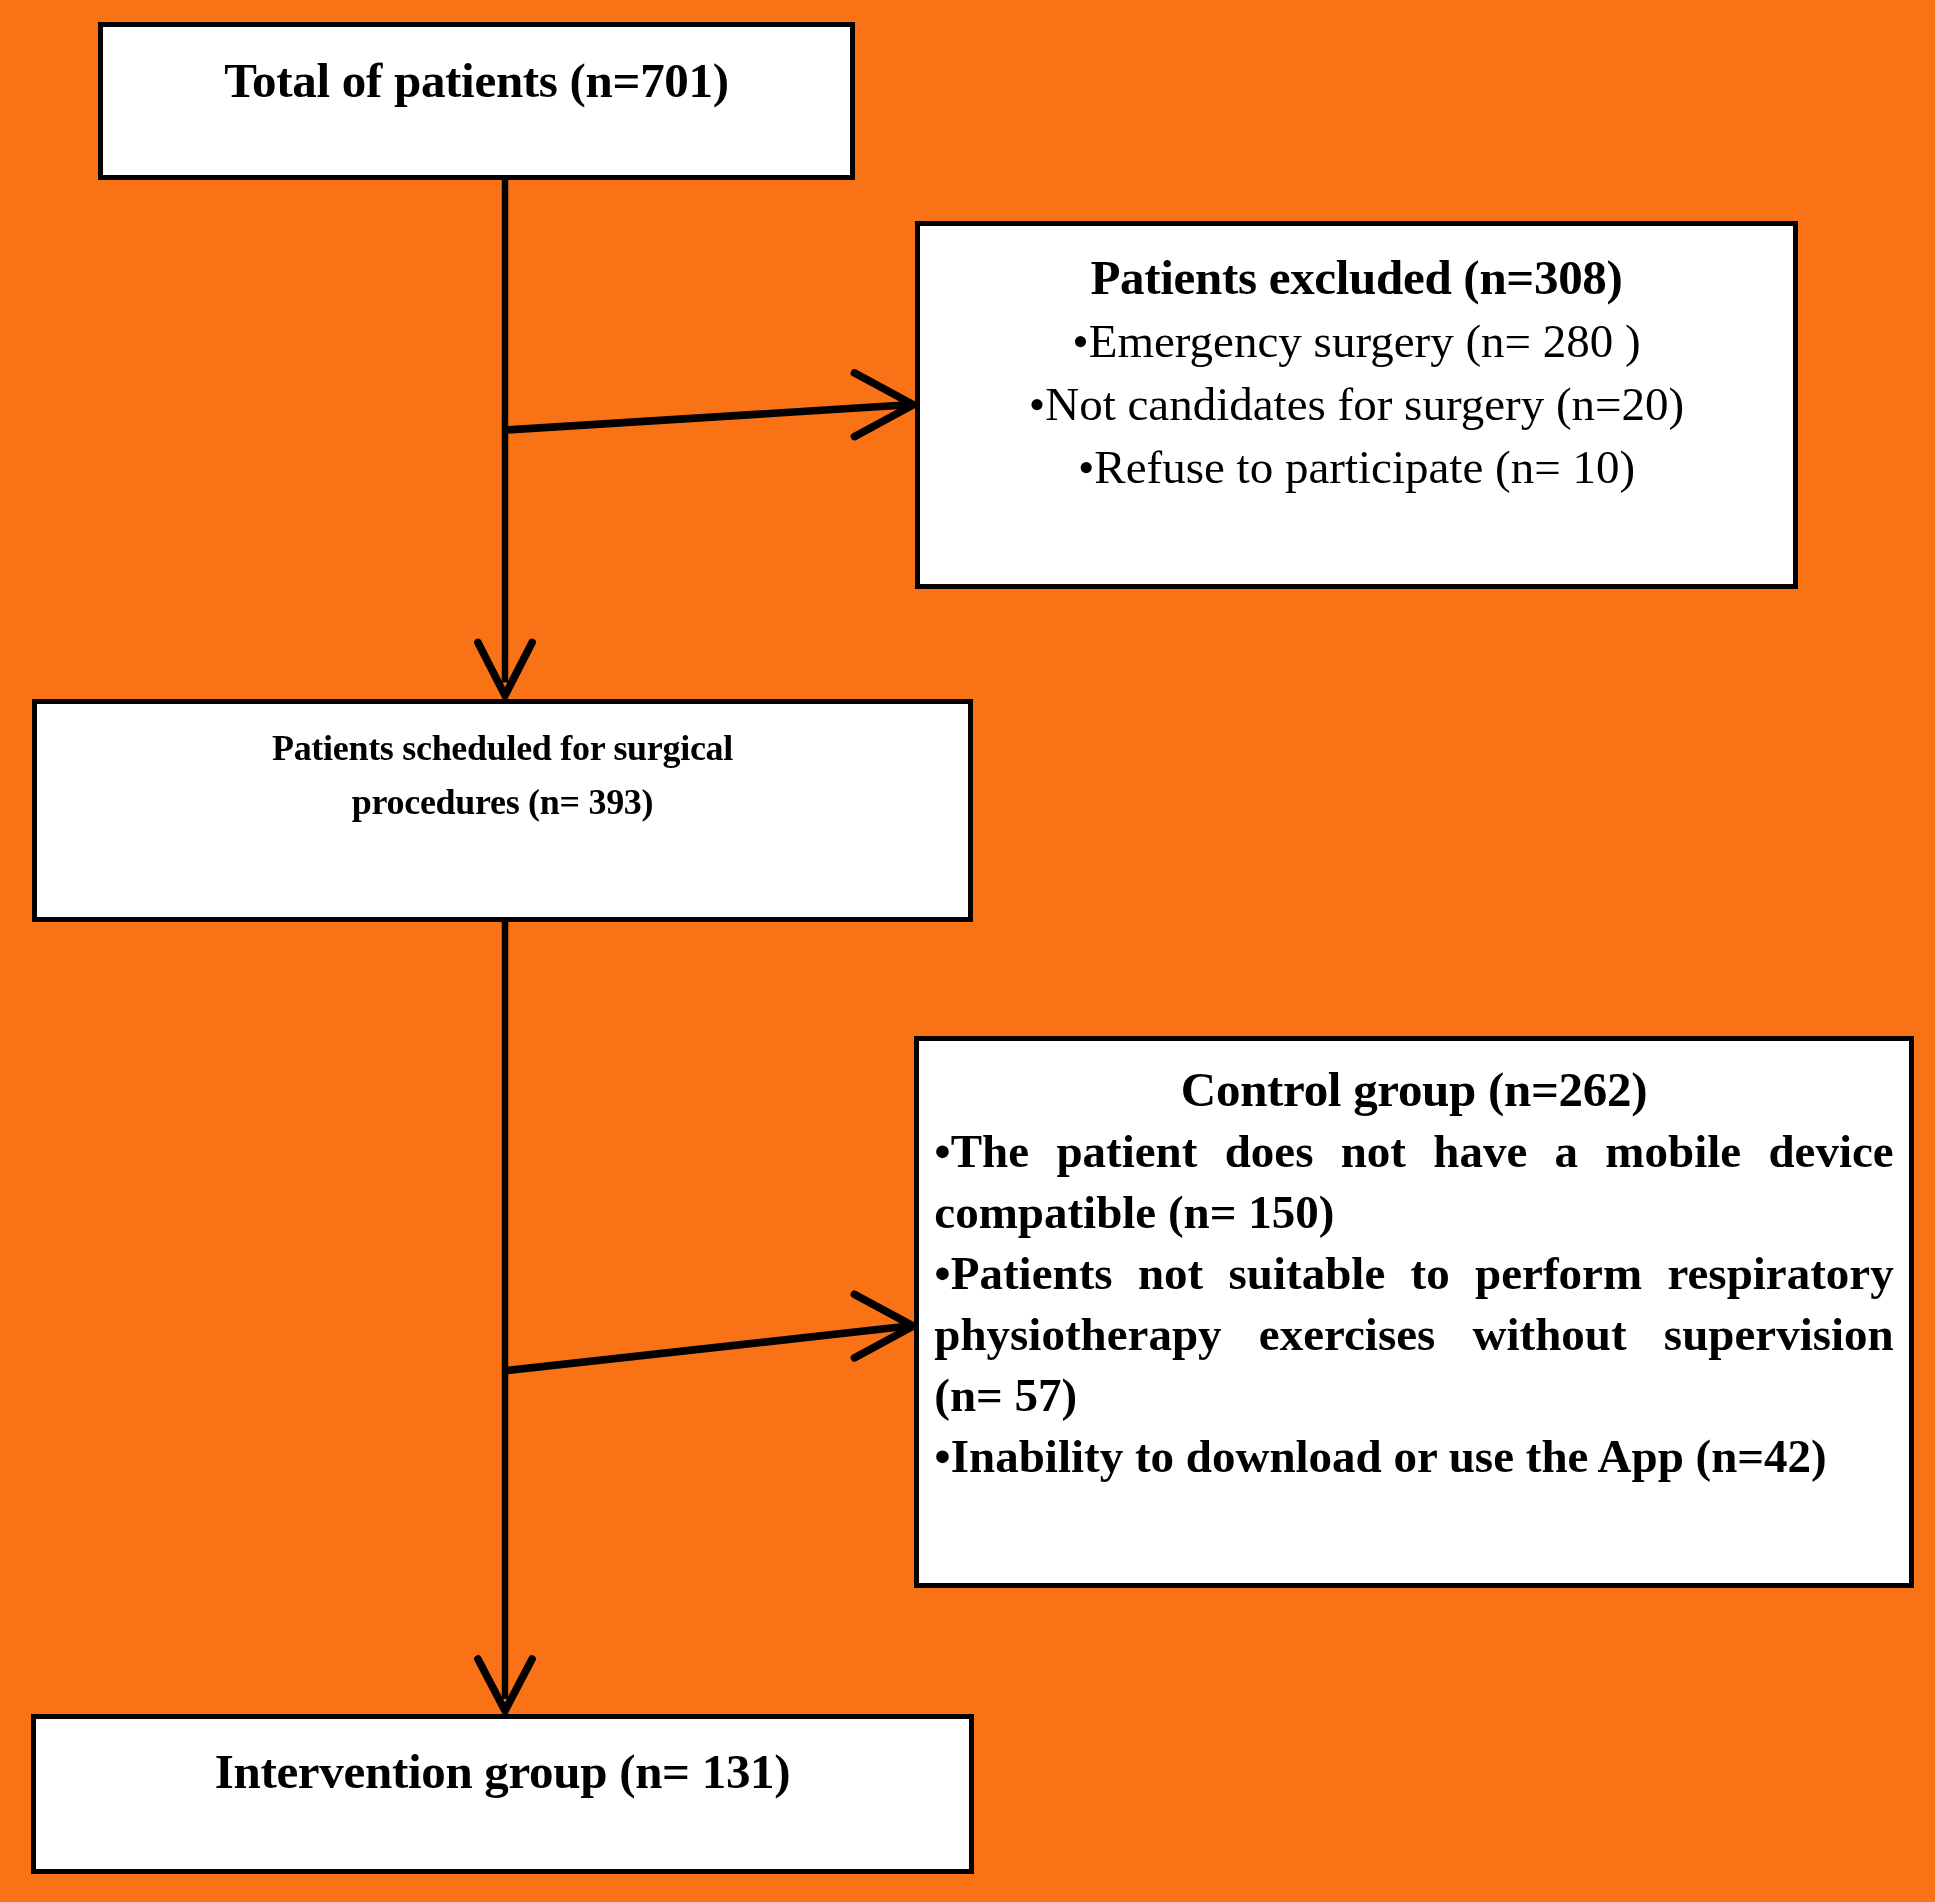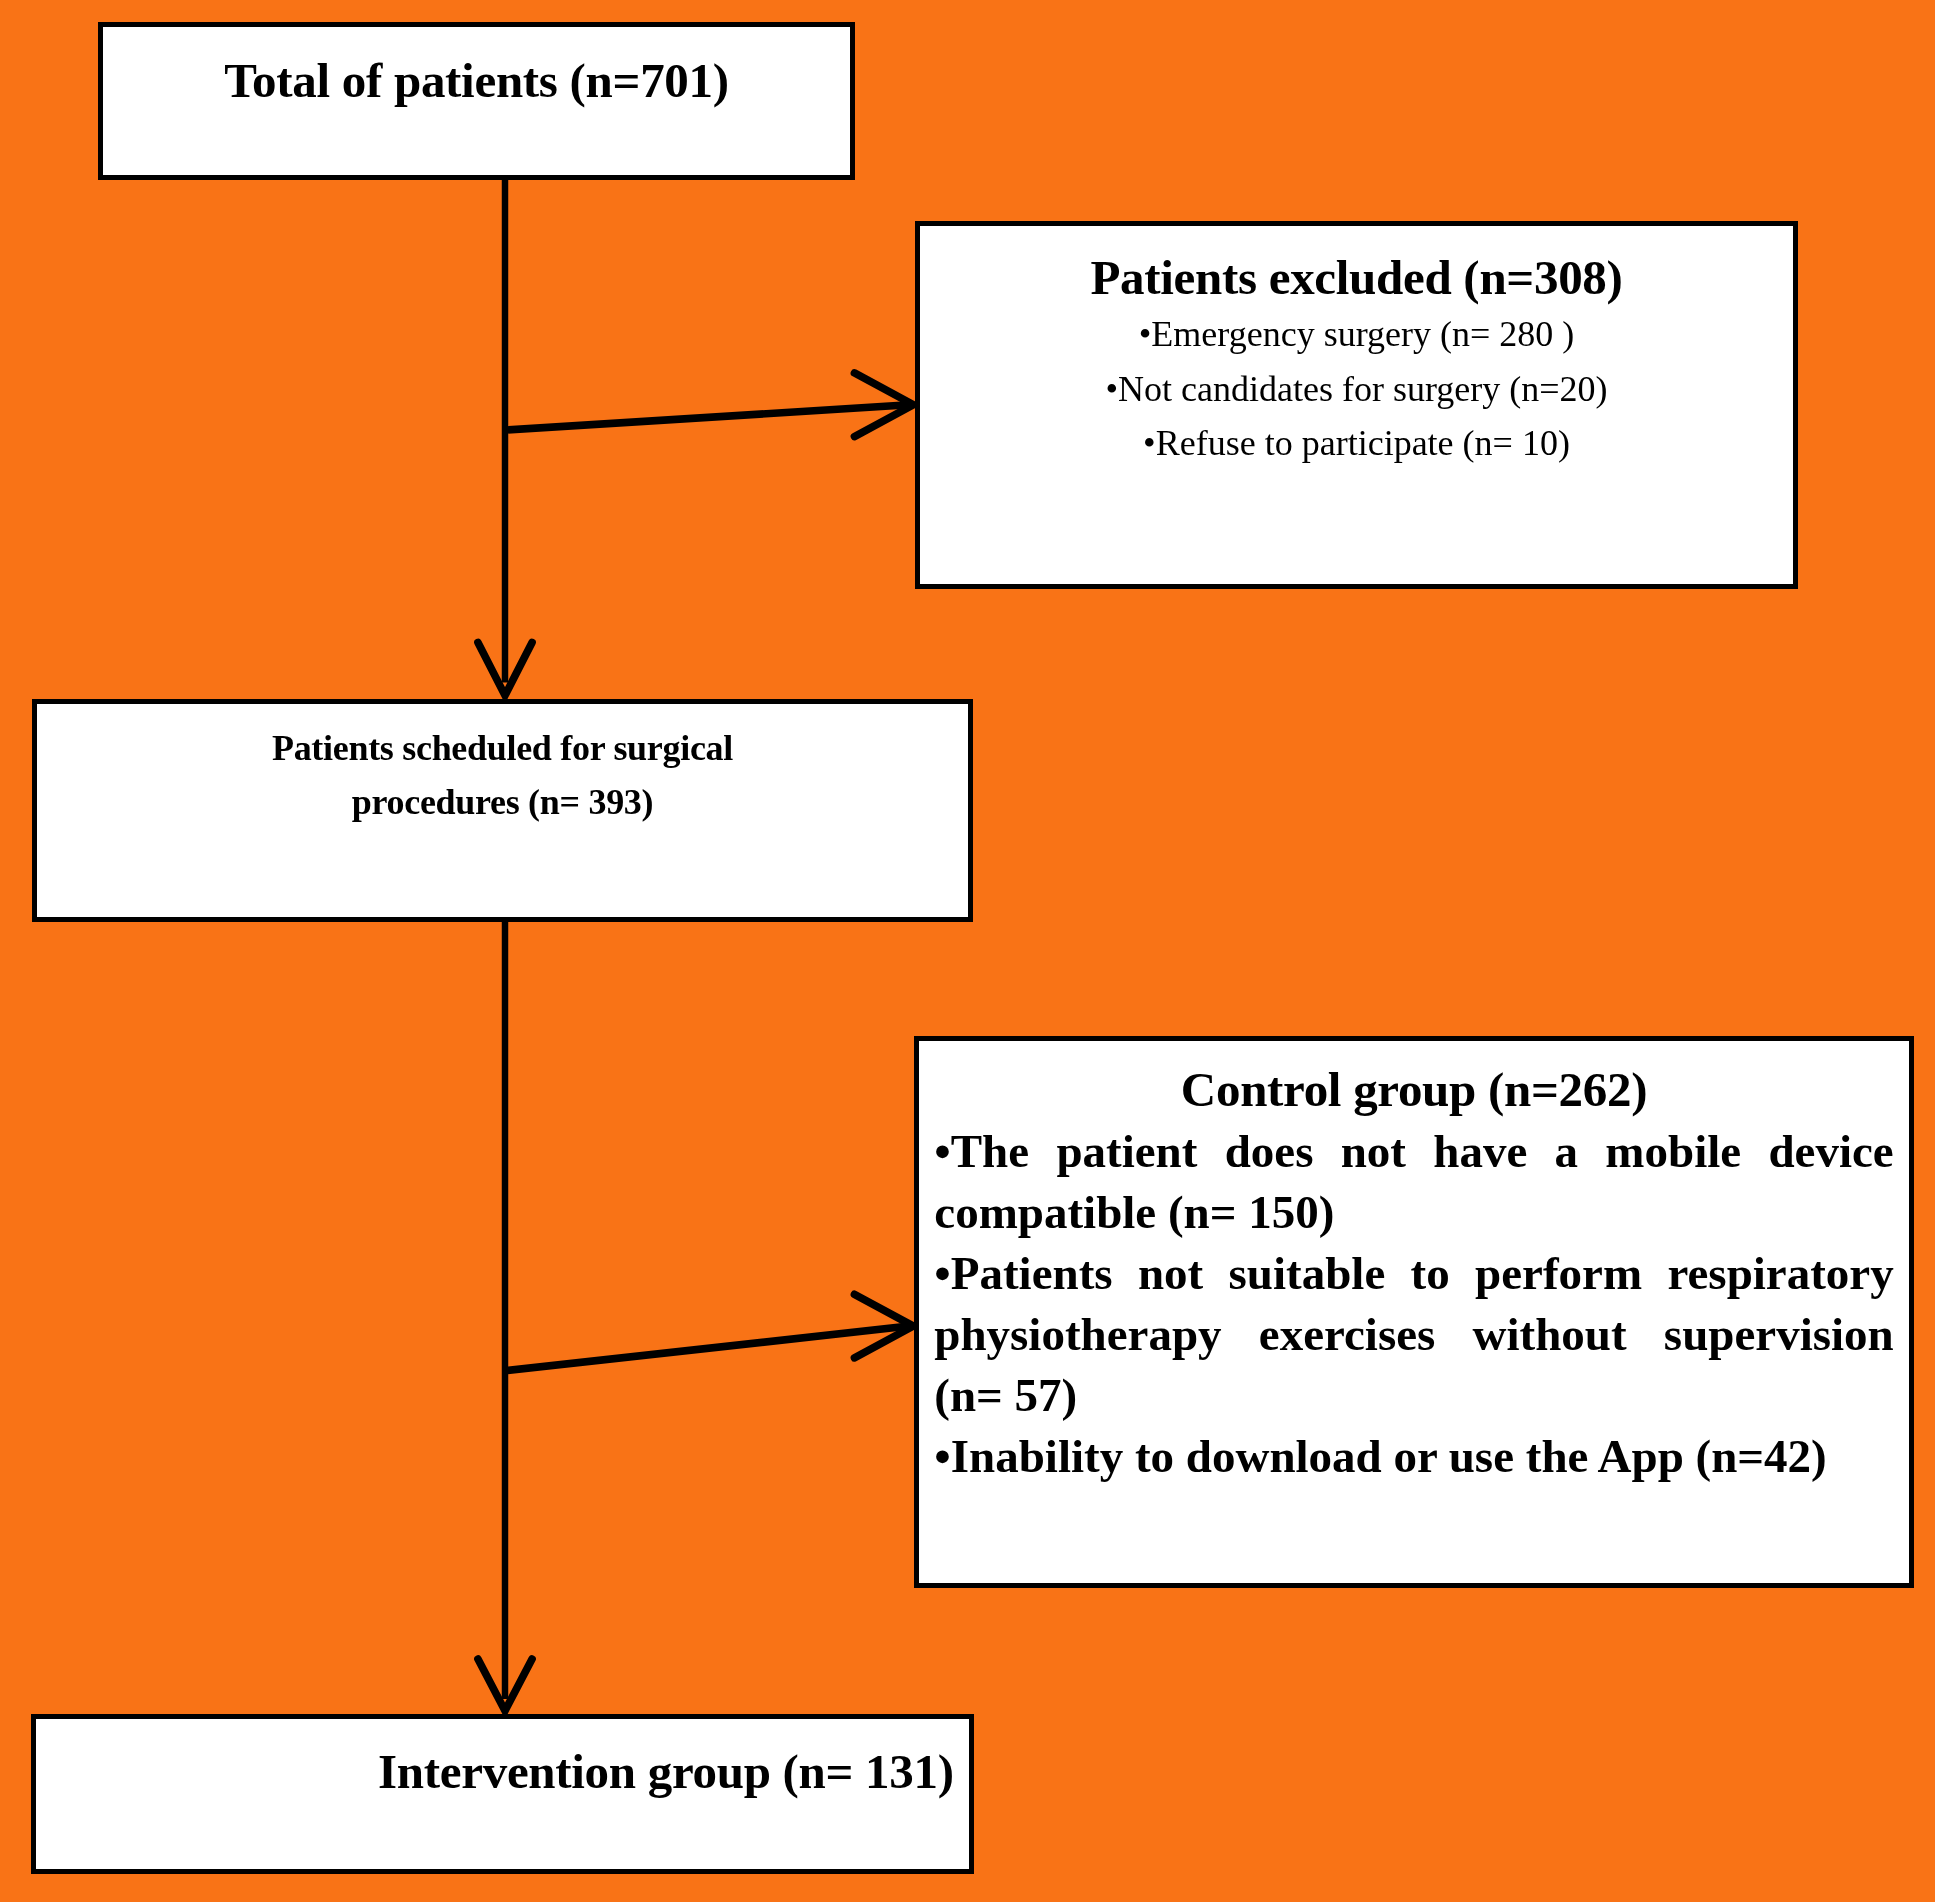--- a/index.html
+++ b/index.html
@@ -54,26 +54,25 @@
     font-weight: bold;
     text-align: center;
     line-height: 1.1;
     padding-top: 14px;
     letter-spacing: -0.3px;
   }
   #box-excluded .bullets {
     margin-top: 5.9px;
   }
   #box-excluded .bullet {
-    font-size: 36px;
+    font-size: 47px;
     font-weight: normal;
     text-align: center;
     line-height: 1.34;
     white-space: nowrap;
-    margin-top: 6px;
   }
 
   
   #box-scheduled {
     left: 32px; top: 699px;
     width: 941px; height: 223px;
   }
   #box-scheduled .title-line { font-size: 36px; padding-top: 13px; }
 
   
@@ -97,21 +96,21 @@
     text-align-last: left;
     line-height: 1.30;
     text-indent: 0;
   }
 
   
   #box-intervention {
     left: 31px; top: 1714px;
     width: 943px; height: 160px;
   }
-  #box-intervention .title-line { font-size: 49px; padding-top: 14px; text-align: right; }
+  #box-intervention .title-line { font-size: 49px; padding-top: 14px; }
 
   
   #connectors {
     position: absolute;
     left: 0; top: 0;
     width: 1936px; height: 1902px;
     pointer-events: none;
   }
 </style>
 </head>

